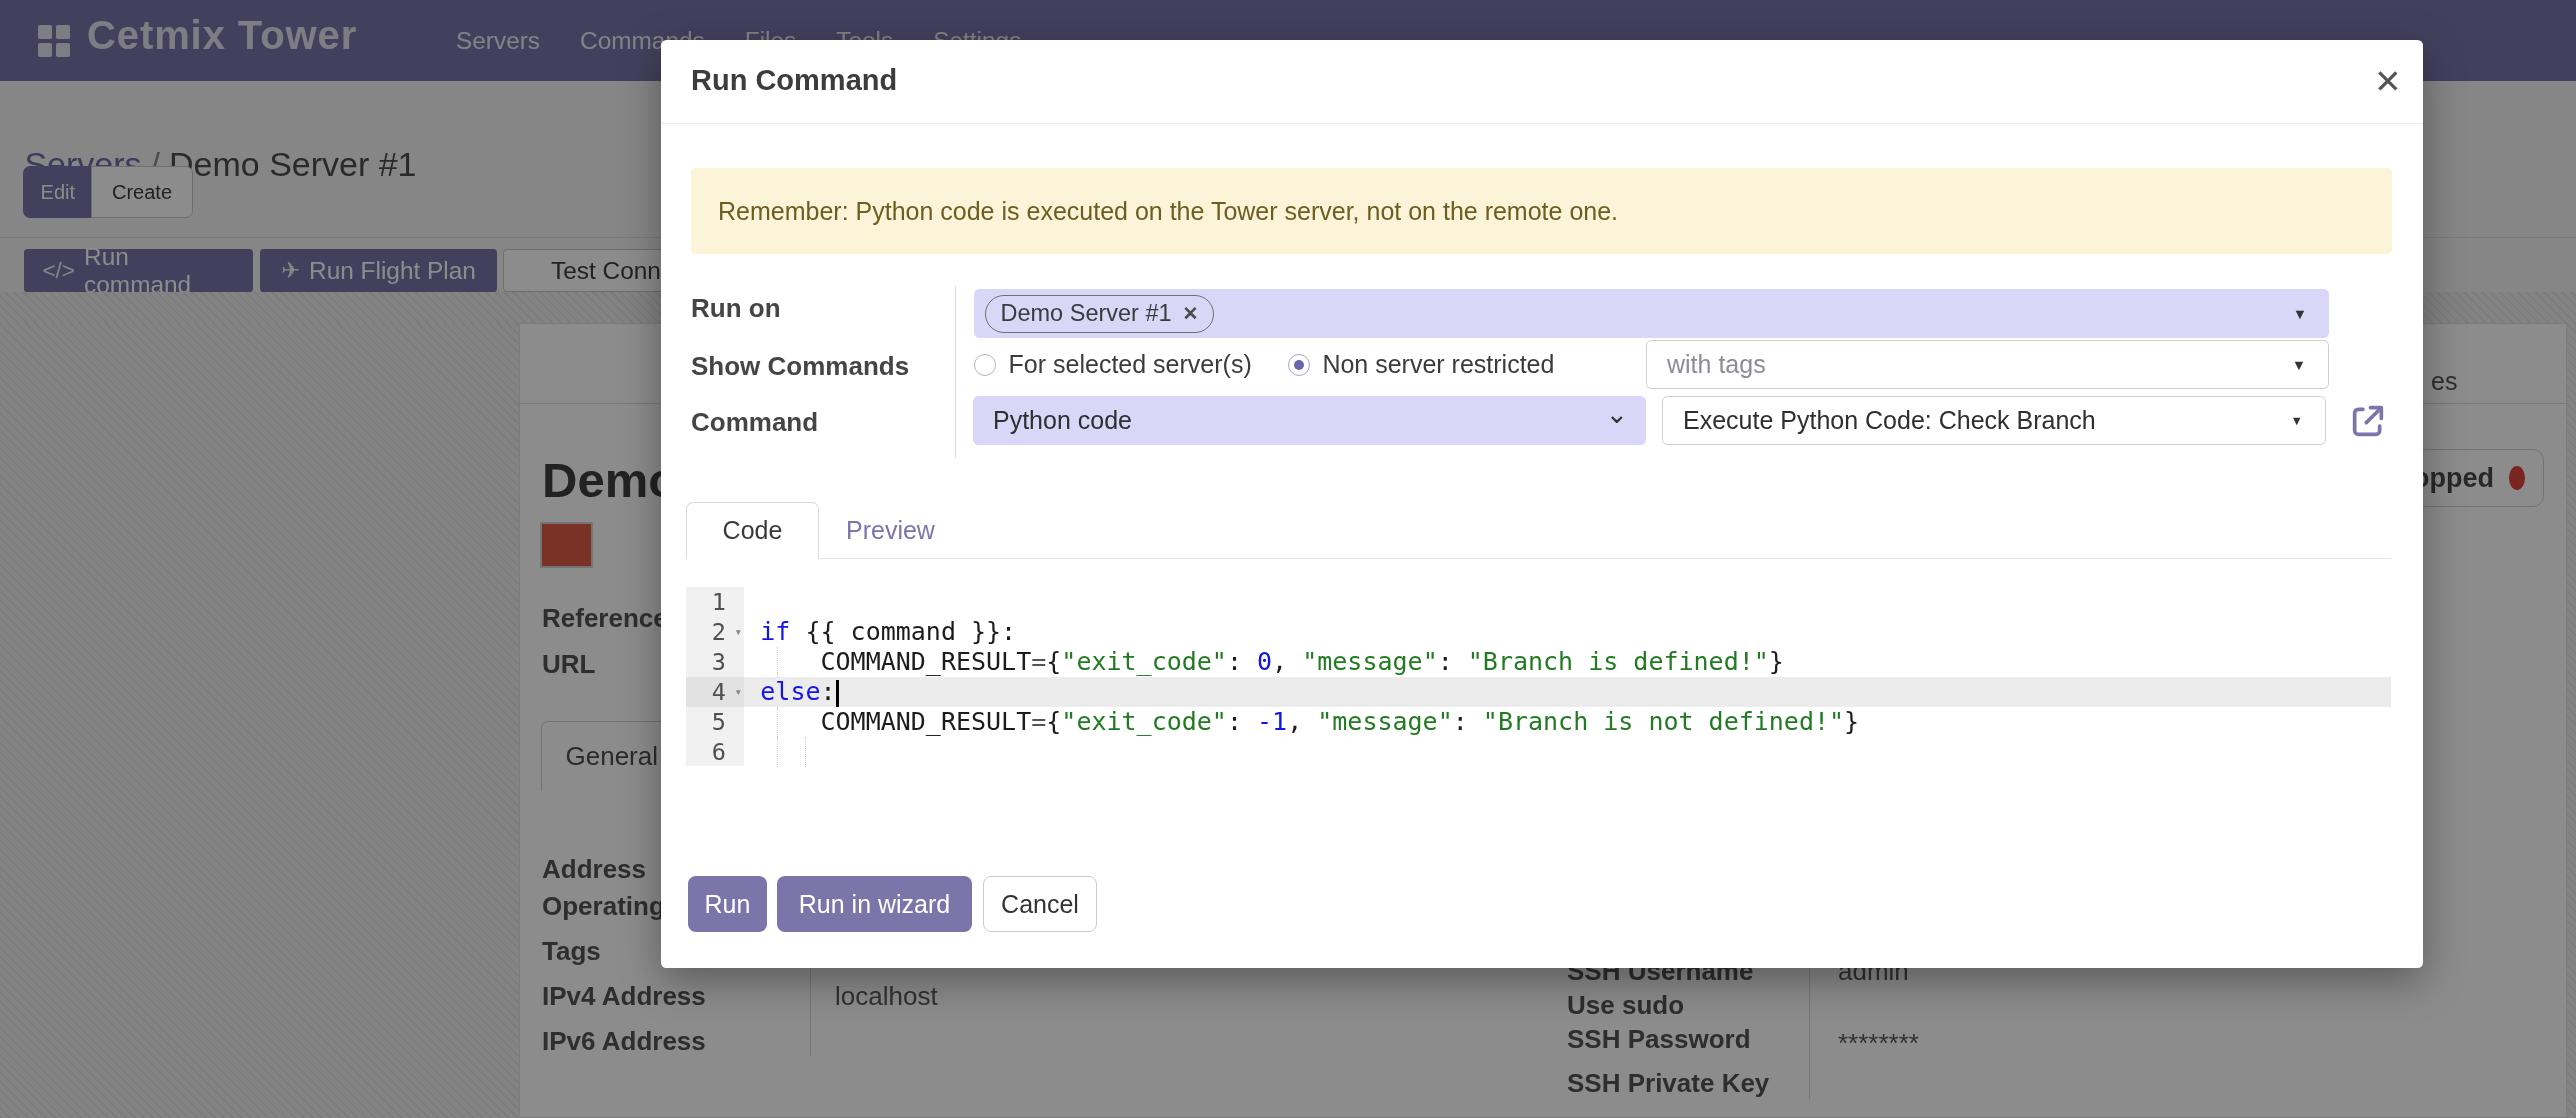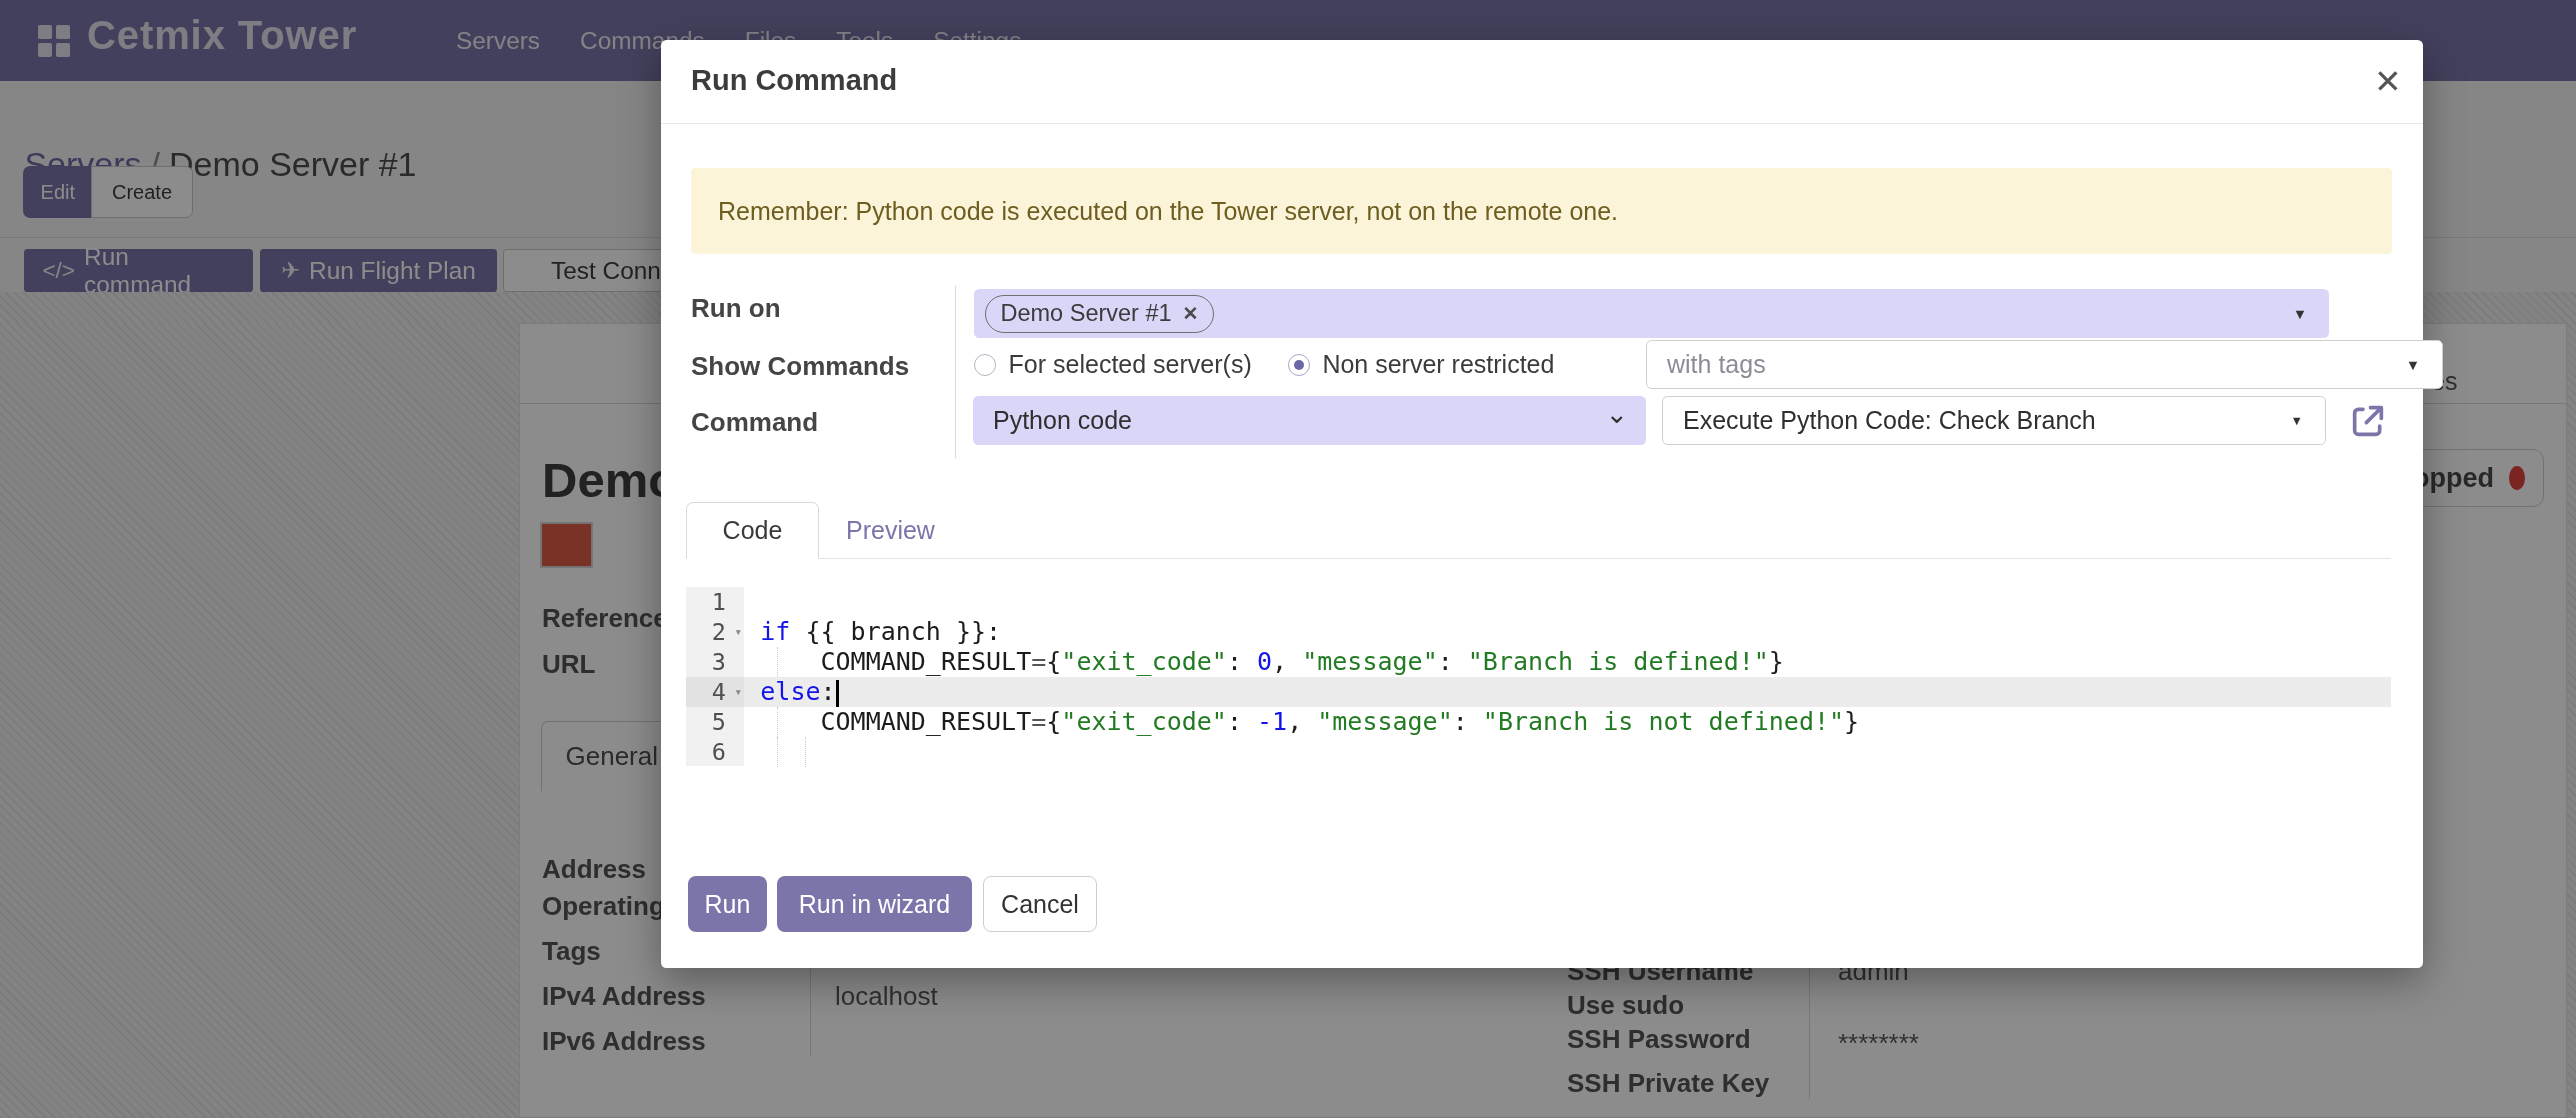--- a/index.html
+++ b/index.html
@@ -206,21 +206,21 @@
 
     <div class="abs m-label" style="top:311px;">Show Commands</div>
     <div class="abs radio-row">
       <span class="radio"></span>
       <span class="radio-lb">For selected server(s)</span>
       <span class="radio checked">
           <i></i>
         </span>
       <span class="radio-lb">Non server restricted</span>
     </div>
-    <div class="sel sel-white" style="left:985px;top:300px;width:797px;">
+    <div class="sel sel-white" style="left:985px;top:300px;width:683px;">
       <span class="sel-text placeholder">with tags</span>
       <span class="caret">▼</span>
     </div>
 
     <div class="abs m-label" style="top:367px;">Command</div>
     <div class="sel sel-purple" style="left:312px;top:356px;width:673px;">
       <span class="sel-text">Python code</span>
       <span class="chev">⌄</span>
     </div>
     <div class="sel sel-white" style="left:1001px;top:356px;width:664px;">
@@ -243,21 +243,21 @@
       <div class="gutter">
           <div class="gl">1</div>
           <div class="gl">2<span class="fold">▾</span></div>
           <div class="gl">3</div>
           <div class="gl act">4<span class="fold">▾</span></div>
           <div class="gl">5</div>
           <div class="gl">6</div>
         </div>
       <div class="codearea">
           <div class="cl"></div>
-          <div class="cl"><span class="tok-k">if</span><span class="tok-p"> {{ branch }}:</span></div>
+          <div class="cl"><span class="tok-k">if</span><span class="tok-p"> {{ command }}:</span></div>
           <div class="cl"><span class="guide" style="left: 33px;"></span><span class="tok-p">    COMMAND_RESULT</span><span class="tok-o">=</span><span class="tok-p">{</span><span class="tok-s">"exit_code"</span><span class="tok-p">: </span><span class="tok-n">0</span><span class="tok-p">, </span><span class="tok-s">"message"</span><span class="tok-p">: </span><span class="tok-s">"Branch is defined!"</span><span class="tok-p">}</span></div>
           <div class="cl act"><span class="tok-k">else</span><span class="tok-p">:</span><span class="cursor"></span></div>
           <div class="cl"><span class="guide" style="left: 33px;"></span><span class="tok-p">    COMMAND_RESULT</span><span class="tok-o">=</span><span class="tok-p">{</span><span class="tok-s">"exit_code"</span><span class="tok-p">: </span><span class="tok-n">-1</span><span class="tok-p">, </span><span class="tok-s">"message"</span><span class="tok-p">: </span><span class="tok-s">"Branch is not defined!"</span><span class="tok-p">}</span></div>
           <div class="cl"><span class="guide" style="left: 33px;"></span><span class="guide" style="left: 61px;"></span></div>
         </div>
     </div>
 
     <div class="m-btn btn-run">Run</div>
     <div class="m-btn btn-wizard">Run in wizard</div>
     <div class="m-btn btn-cancel">Cancel</div>

